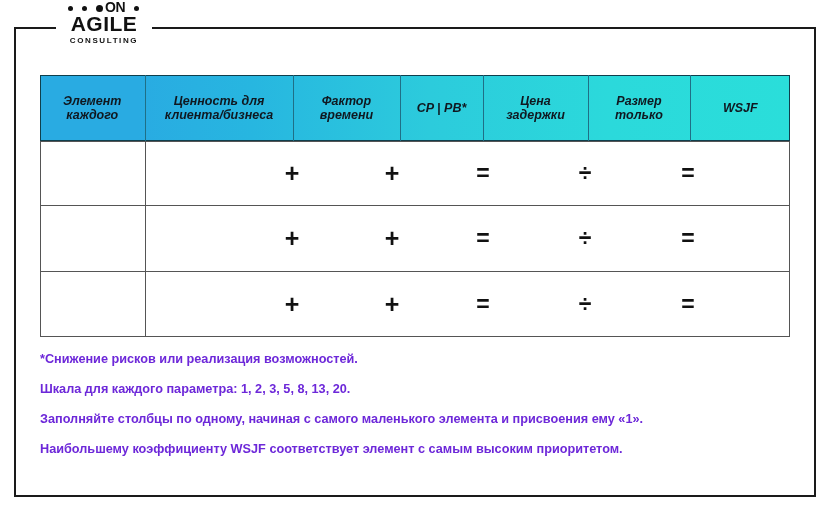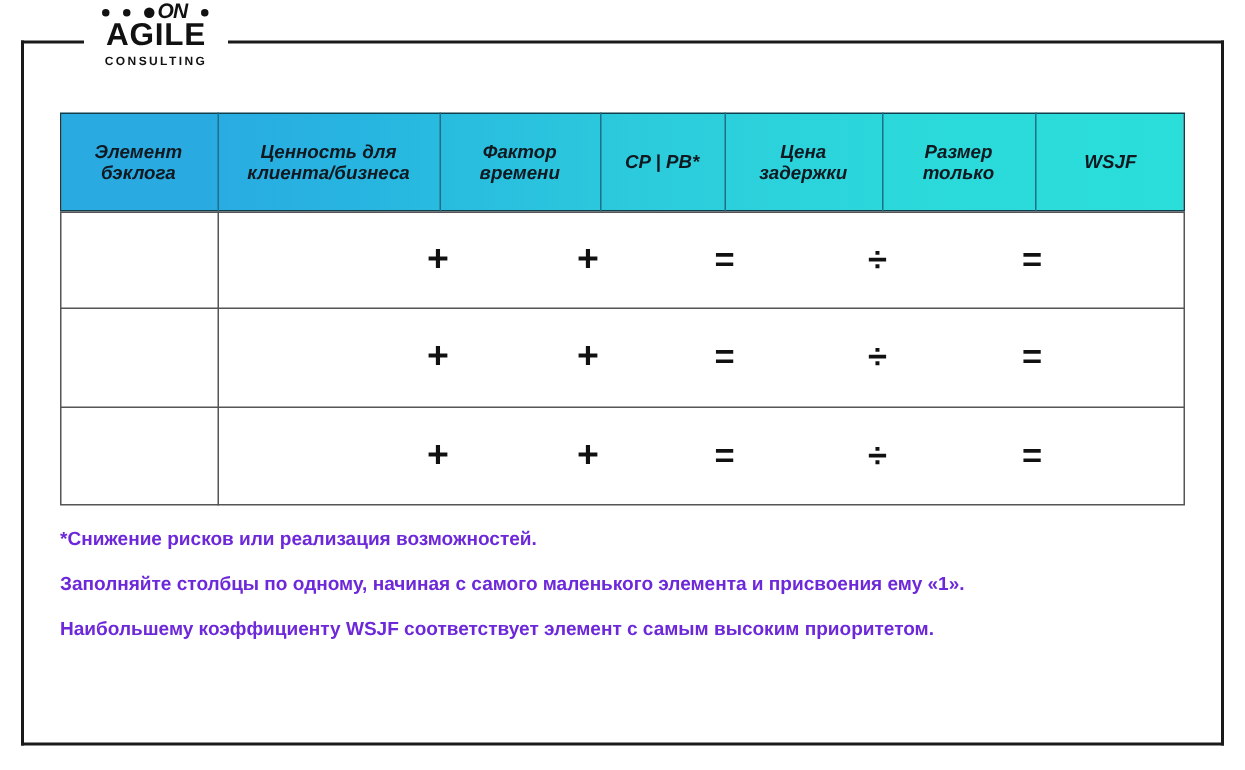--- a/index.html
+++ b/index.html
@@ -75,21 +75,20 @@
   .logo-on {
     position: absolute;
     left: 49px;
     top: 0px;
     font-size: 14px;
     font-weight: 700;
     letter-spacing: -0.5px;
     color: #111111;
     line-height: 11px;
     font-family: "Liberation Sans", sans-serif;
-    font-style: italic;
   }
   .logo-agile {
     font-size: 21px;
     font-weight: 700;
     letter-spacing: 0.5px;
     color: #111111;
     line-height: 22px;
     font-family: "Liberation Sans", sans-serif;
   }
   .logo-consulting {
@@ -242,21 +241,21 @@
         <col style="width:107px">
         <col style="width:83px">
         <col style="width:105px">
         <col style="width:102px">
         <col style="width:100px">
       </colgroup>
       <thead>
         <tr class="thead-row">
           <th>
             <div>Элемент</div>
-            <div>бэклога</div>
+            <div>каждого</div>
           </th>
           <th>
             <div>Ценность для</div>
             <div>клиента/бизнеса</div>
           </th>
           <th>
             <div>Фактор</div>
             <div>времени</div>
           </th>
           <th>
@@ -299,17 +298,18 @@
       <span class="op eq" style="left:443px">=</span>
       <span class="op div" style="left:545px">÷</span>
       <span class="op eq" style="left:648px">=</span>
     </div>
   </div>
   <div class="body-outline"></div>
   <div class="body-vline"></div>
 
   <div class="notes">
     <div class="note">*Снижение рисков или реализация возможностей.</div>
+    <div class="note">Шкала для каждого параметра: 1, 2, 3, 5, 8, 13, 20.</div>
     <div class="note">Заполняйте столбцы по одному, начиная с самого маленького элемента и присвоения ему «1».</div>
     <div class="note">Наибольшему коэффициенту WSJF соответствует элемент с самым высоким приоритетом.</div>
   </div>
 
 </div>
 
 </body></html>

